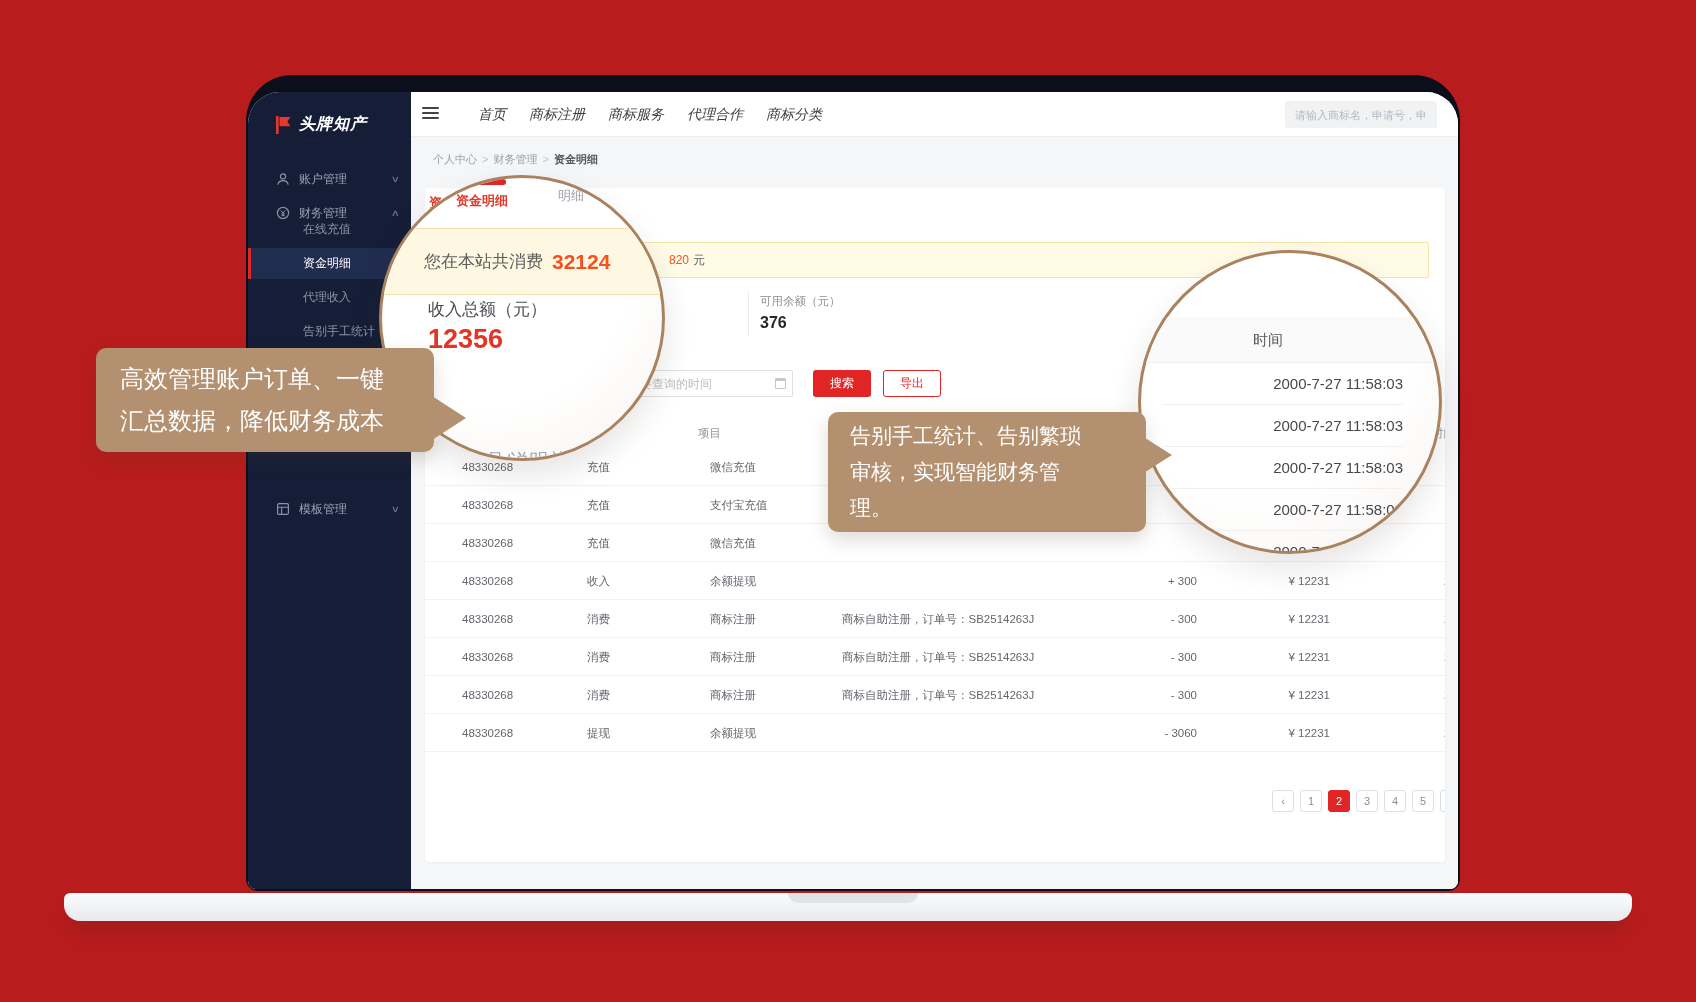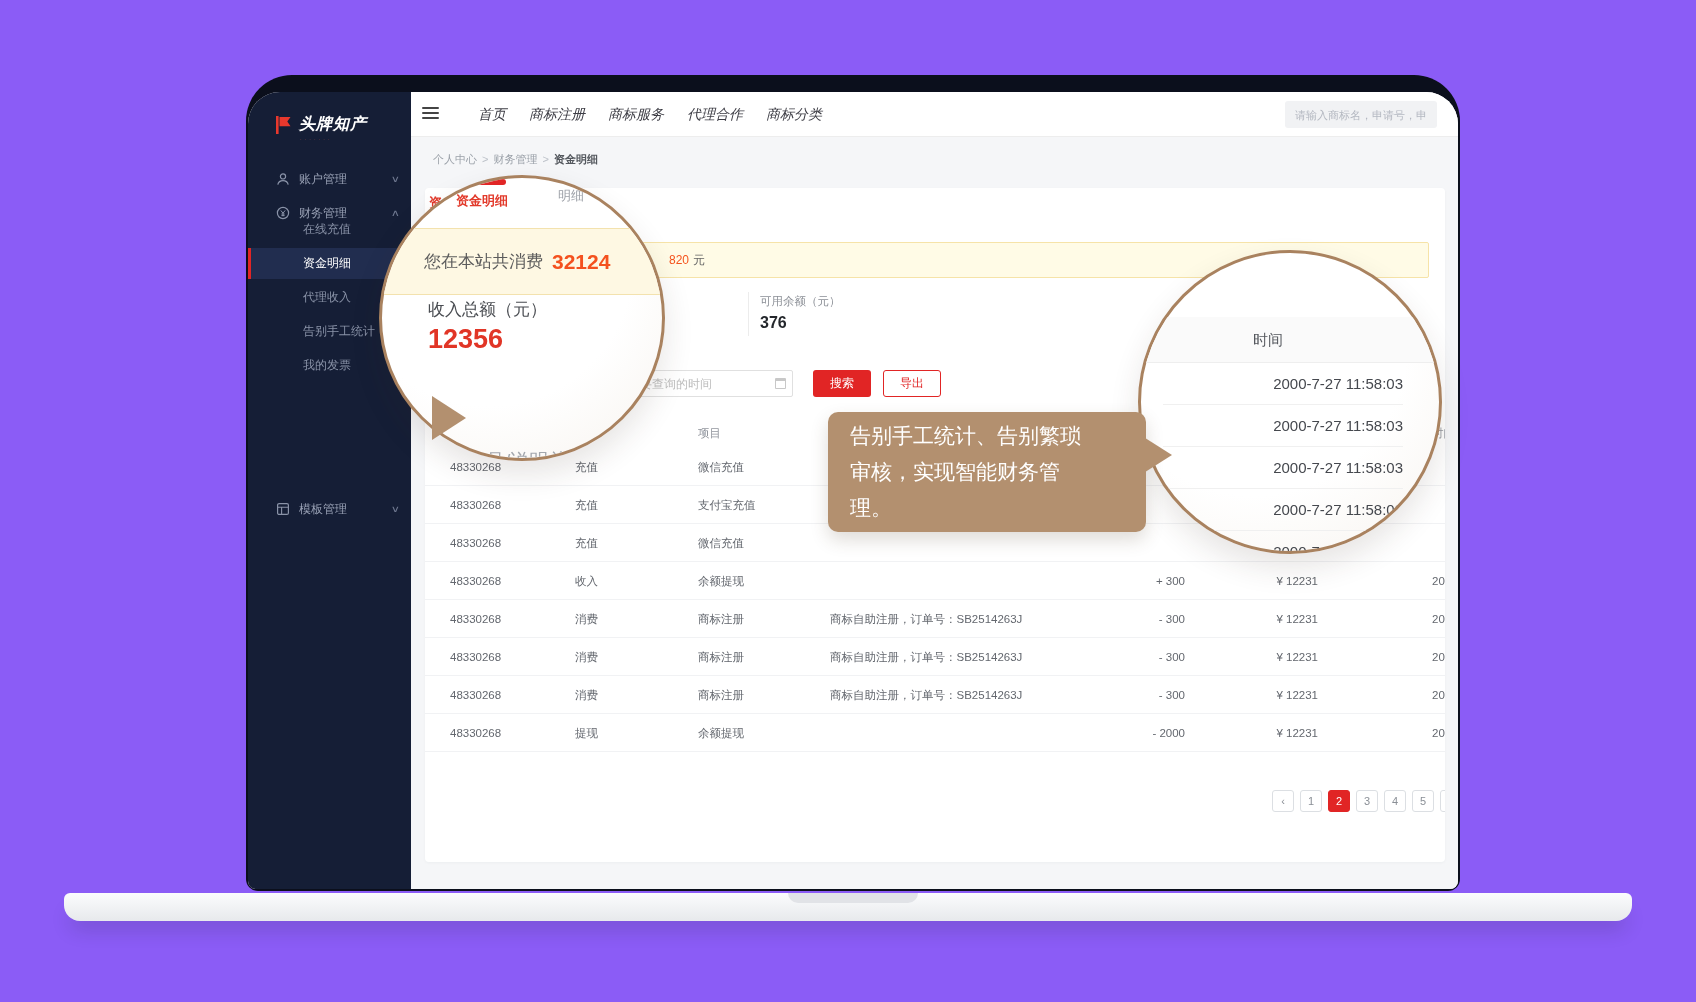--- a/index.html
+++ b/index.html
@@ -1,18 +1,18 @@
 <!DOCTYPE html>
 <html><head>
 <meta charset="utf-8">
 <style>
   * { margin:0; padding:0; box-sizing:border-box; }
   html,body { background:#fff; }
   body { font-family:"Liberation Sans","DejaVu Sans",sans-serif; }
-  .stage { position:relative; width:1696px; height:1002px; background:#8b5cf6; overflow:hidden; }
+  .stage { position:relative; width:1696px; height:1002px; background:#b91c1c; overflow:hidden; }
 
   
   .laptop { position:absolute; left:246px; top:75px; width:1214px; height:816px;
             background:#0b0f1c; border-radius:46px 46px 12px 12px; }
   .screen { position:absolute; top:17px; left:2px; right:2px; bottom:2px;
             border-radius:32px 32px 8px 8px; overflow:hidden; background:#f5f6f8; }
 
   
   .sidebar { position:absolute; left:0; top:0; bottom:0; width:163px; background:#151e36; }
   .logo-row { position:absolute; left:25px; top:22px; display:flex; align-items:center; }
@@ -58,21 +58,21 @@
   .filter-input { position:absolute; left:166px; top:182px; width:202px; height:27px; border:1px solid #e0e0e0; border-radius:2px; font-size:12px; color:#555; padding:0 26px 0 12px; outline:none; background:#fff; }
   .filter-input::placeholder { color:#bdbdbd; }
   .cal-ico { position:absolute; left:350px; top:190px; width:11px; height:11px; border:1px solid #c8c8c8; border-top:3px solid #c8c8c8; border-radius:1px; }
   .btn-red { position:absolute; top:182px; width:58px; height:27px; background:#e12525; color:#fff; border:0; border-radius:3px; font-size:12px; cursor:pointer; }
   .btn-outline { position:absolute; top:182px; width:58px; height:27px; background:#fff; color:#e12525; border:1px solid #e12525; border-radius:3px; font-size:12px; cursor:pointer; }
 
   .thead { position:absolute; left:0; top:232px; width:100%; height:26px; font-size:11.5px; color:#93979e; }
   .thead span, .trow span { position:absolute; line-height:26px; white-space:nowrap; }
   .caret { font-size:8px; color:#b5b9c0; margin-left:3px; transform:scaleX(1.5); display:inline-block; }
   .trow { position:absolute; left:0; width:100%; height:38px; font-size:11.5px; color:#63676e; border-bottom:1px solid #f1f2f4; }
-  .trow span { line-height:38px; }
+  .trow span { line-height:38px;margin-left:12px; }
   .c1 { left:25px; width:115px; } .c2 { left:150px; width:100px; } .c3 { left:273px; width:130px; }
   .c4 { left:405px; width:335px; } .c5 { left:660px; width:100px; text-align:right; }
   .c6 { left:793px; width:100px; text-align:right; } .c7 { left:1007px; width:160px; }
 
   .pagination { position:absolute; left:847px; top:602px; display:flex; gap:6px; }
   .pg { width:22px; height:22px; border:1px solid #dcdfe3; border-radius:3px; background:#fff; color:#8a8f96; font-size:11px; line-height:20px; text-align:center; cursor:pointer; flex:0 0 auto; }
   .pg.active { background:#e12525; border-color:#e12525; color:#fff; }
 
   
   .base-bar { position:absolute; left:64px; top:893px; width:1568px; height:28px; border-radius:6px 6px 16px 16px;
@@ -287,21 +287,21 @@
                 <span class="c3">商标注册</span>
                 <span class="c4">商标自助注册，订单号：SB2514263J</span>
                 <span class="c5">- 300</span>
                 <span class="c6">¥ 12231</span>
                 <span class="c7">2000-7-27 11:58:03</span>
             </div>
             <div class="trow" style="top:526px;">
               <span class="c1">48330268</span>
                 <span class="c2">提现</span>
                 <span class="c3">余额提现</span>
-                <span class="c5">- 2000</span>
+                <span class="c5">- 3060</span>
                 <span class="c6">¥ 12231</span>
                 <span class="c7">2000-7-27 11:58:03</span>
             </div>
 
             <div class="pagination">
               <div class="pg">‹</div>
               <div class="pg">1</div>
               <div class="pg active">2</div>
               <div class="pg">3</div>
               <div class="pg">4</div>
@@ -337,20 +337,24 @@
     <div class="mr-band">
       <div class="mr-hdr">时间</div>
     </div>
     <div class="mr-row" style="top:110px;">2000-7-27 11:58:03</div>
     <div class="mr-row" style="top:152px;">2000-7-27 11:58:03</div>
     <div class="mr-row" style="top:194px;">2000-7-27 11:58:03</div>
     <div class="mr-row" style="top:236px;">2000-7-27 11:58:03</div>
     <div class="mr-row" style="top:278px;">2000-7-27 11:58:03</div>
   </div>
 
+  <div class="callout co-left">
+    <div class="co-line">高效管理账户订单、一键</div>
+    <div class="co-line">汇总数据，降低财务成本</div>
+  </div>
   <div class="co-arrow al"></div>
 
   <div class="callout co-right">
     <div class="co-line">告别手工统计、告别繁琐</div>
     <div class="co-line">审核，实现智能财务管</div>
     <div class="co-line">理。</div>
   </div>
   <div class="co-arrow ar"></div>
 
 </div>

